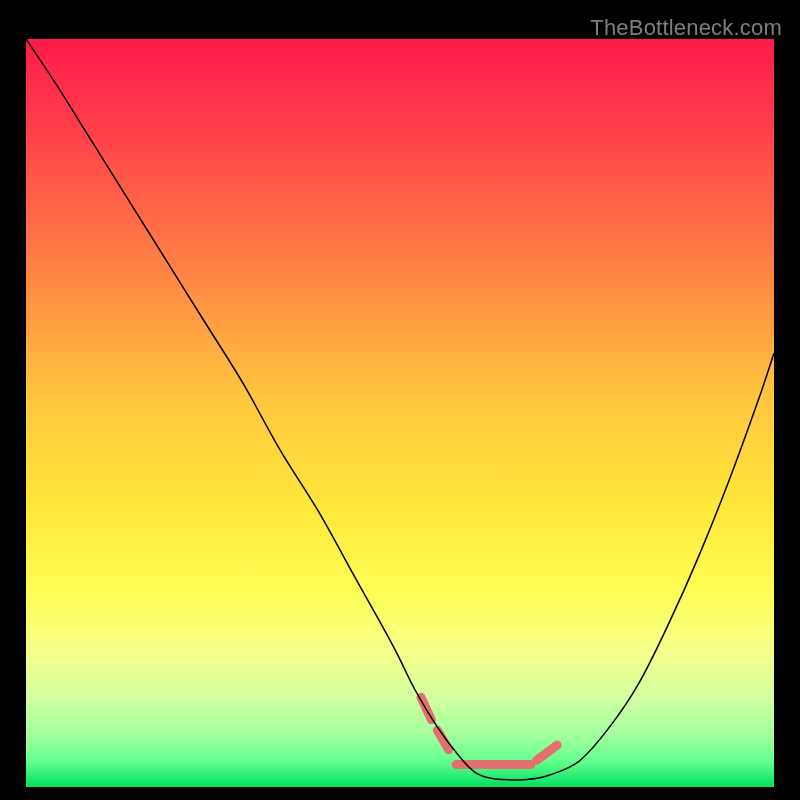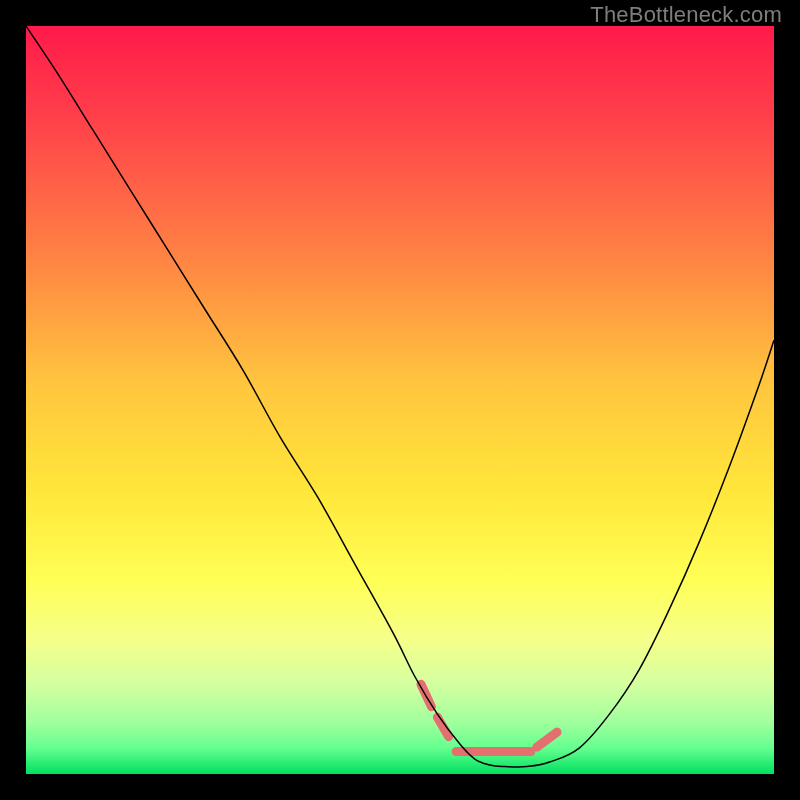--- a/index.html
+++ b/index.html
@@ -6,21 +6,21 @@
     margin: 0;
     padding: 0;
     width: 800px;
     height: 800px;
     background: #000;
     overflow: hidden;
   }
   .frame {
     position: absolute;
     left: 0;
-    top: 0;
+    top: 13px;
     width: 800px;
     height: 620px;
     background: #000;
   }
   .plot {
     position: absolute;
     left: 26px;
     top: 26px;
     width: 748px;
     height: 748px;

